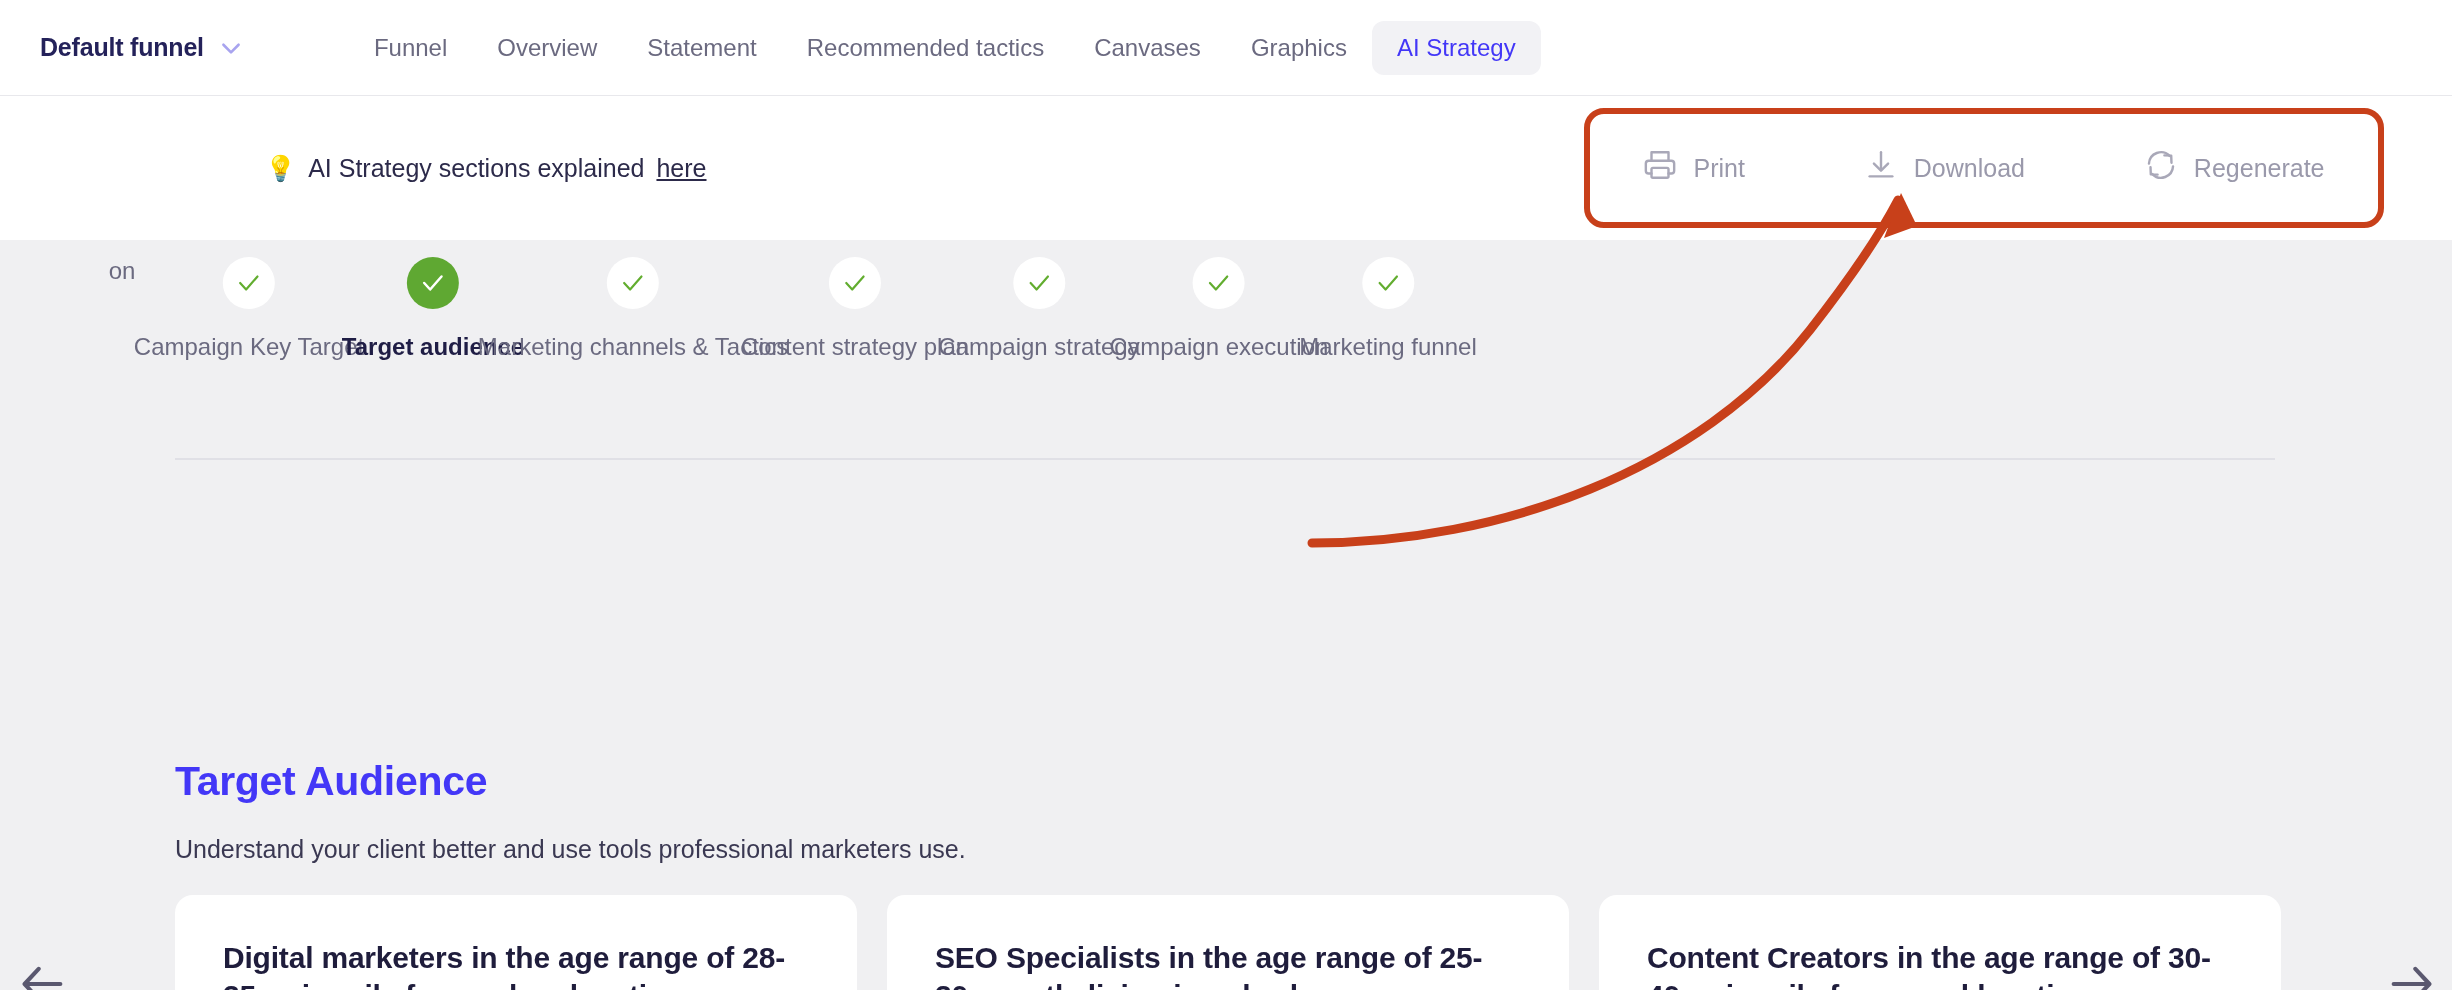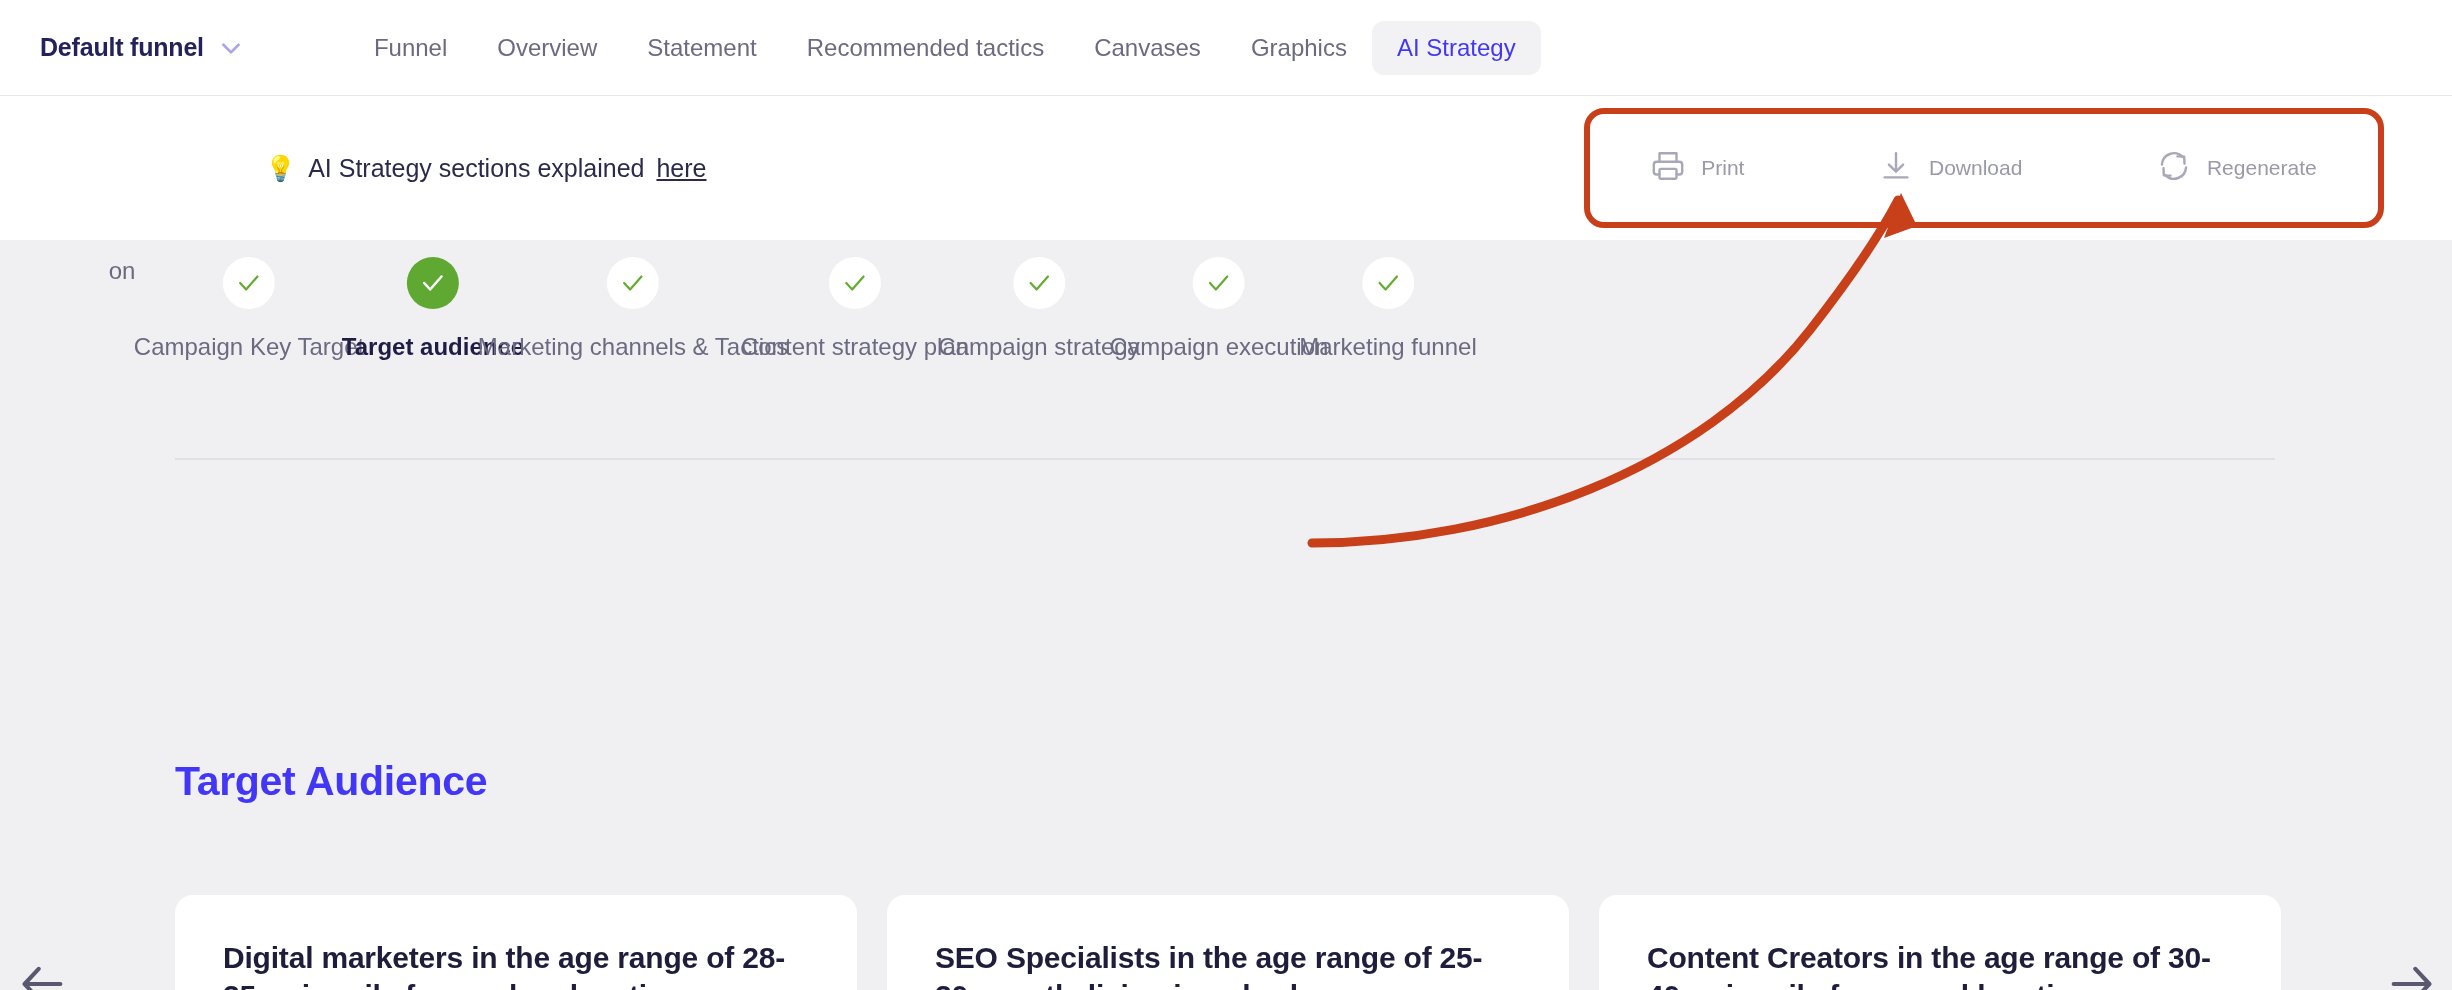--- a/index.html
+++ b/index.html
@@ -50,21 +50,21 @@
   .hint .bulb { font-size: 25px; }
   .hint a { color: #2c2a4a; text-decoration: underline; cursor: pointer; }
 
   .actions {
     position: absolute; left: 1584px; top: 108px;
     width: 800px; height: 120px;
     display: flex; align-items: center; justify-content: space-around;
   }
   .action {
     display: flex; align-items: center; gap: 16px;
-    font-size: 21px; color: #9a99ab; cursor: pointer; white-space: nowrap;
+    font-size: 25px; color: #9a99ab; cursor: pointer; white-space: nowrap;
   }
   .action svg { width: 34px; height: 34px; flex: none; }
 
   
   .annot-box {
     position: absolute; left: 1584px; top: 108px;
     width: 800px; height: 120px;
     border: 6px solid #c8401a; border-radius: 20px;
     pointer-events: none;
   }
@@ -278,20 +278,21 @@
             </svg>
         </span>
         <span class="step-label">Marketing funnel</span>
       </div>
 
     </div>
 
     <div class="stepper-divider"></div>
 
     <h1 class="sec-title">Target Audience</h1>
+    <p class="sec-sub">Understand your client better and use tools professional marketers use.</p>
 
     <div class="carousel-arrow left">
       <svg viewBox="0 0 24 24" fill="none" stroke="#5a586f" stroke-width="1.9" stroke-linecap="round" stroke-linejoin="round">
           <line x1="20" y1="12" x2="4" y2="12"></line>
           <polyline points="10,5 3.5,12 10,19"></polyline>
         </svg>
     </div>
     <div class="carousel-arrow right">
       <svg viewBox="0 0 24 24" fill="none" stroke="#5a586f" stroke-width="1.9" stroke-linecap="round" stroke-linejoin="round">
           <line x1="4" y1="12" x2="20" y2="12"></line>

